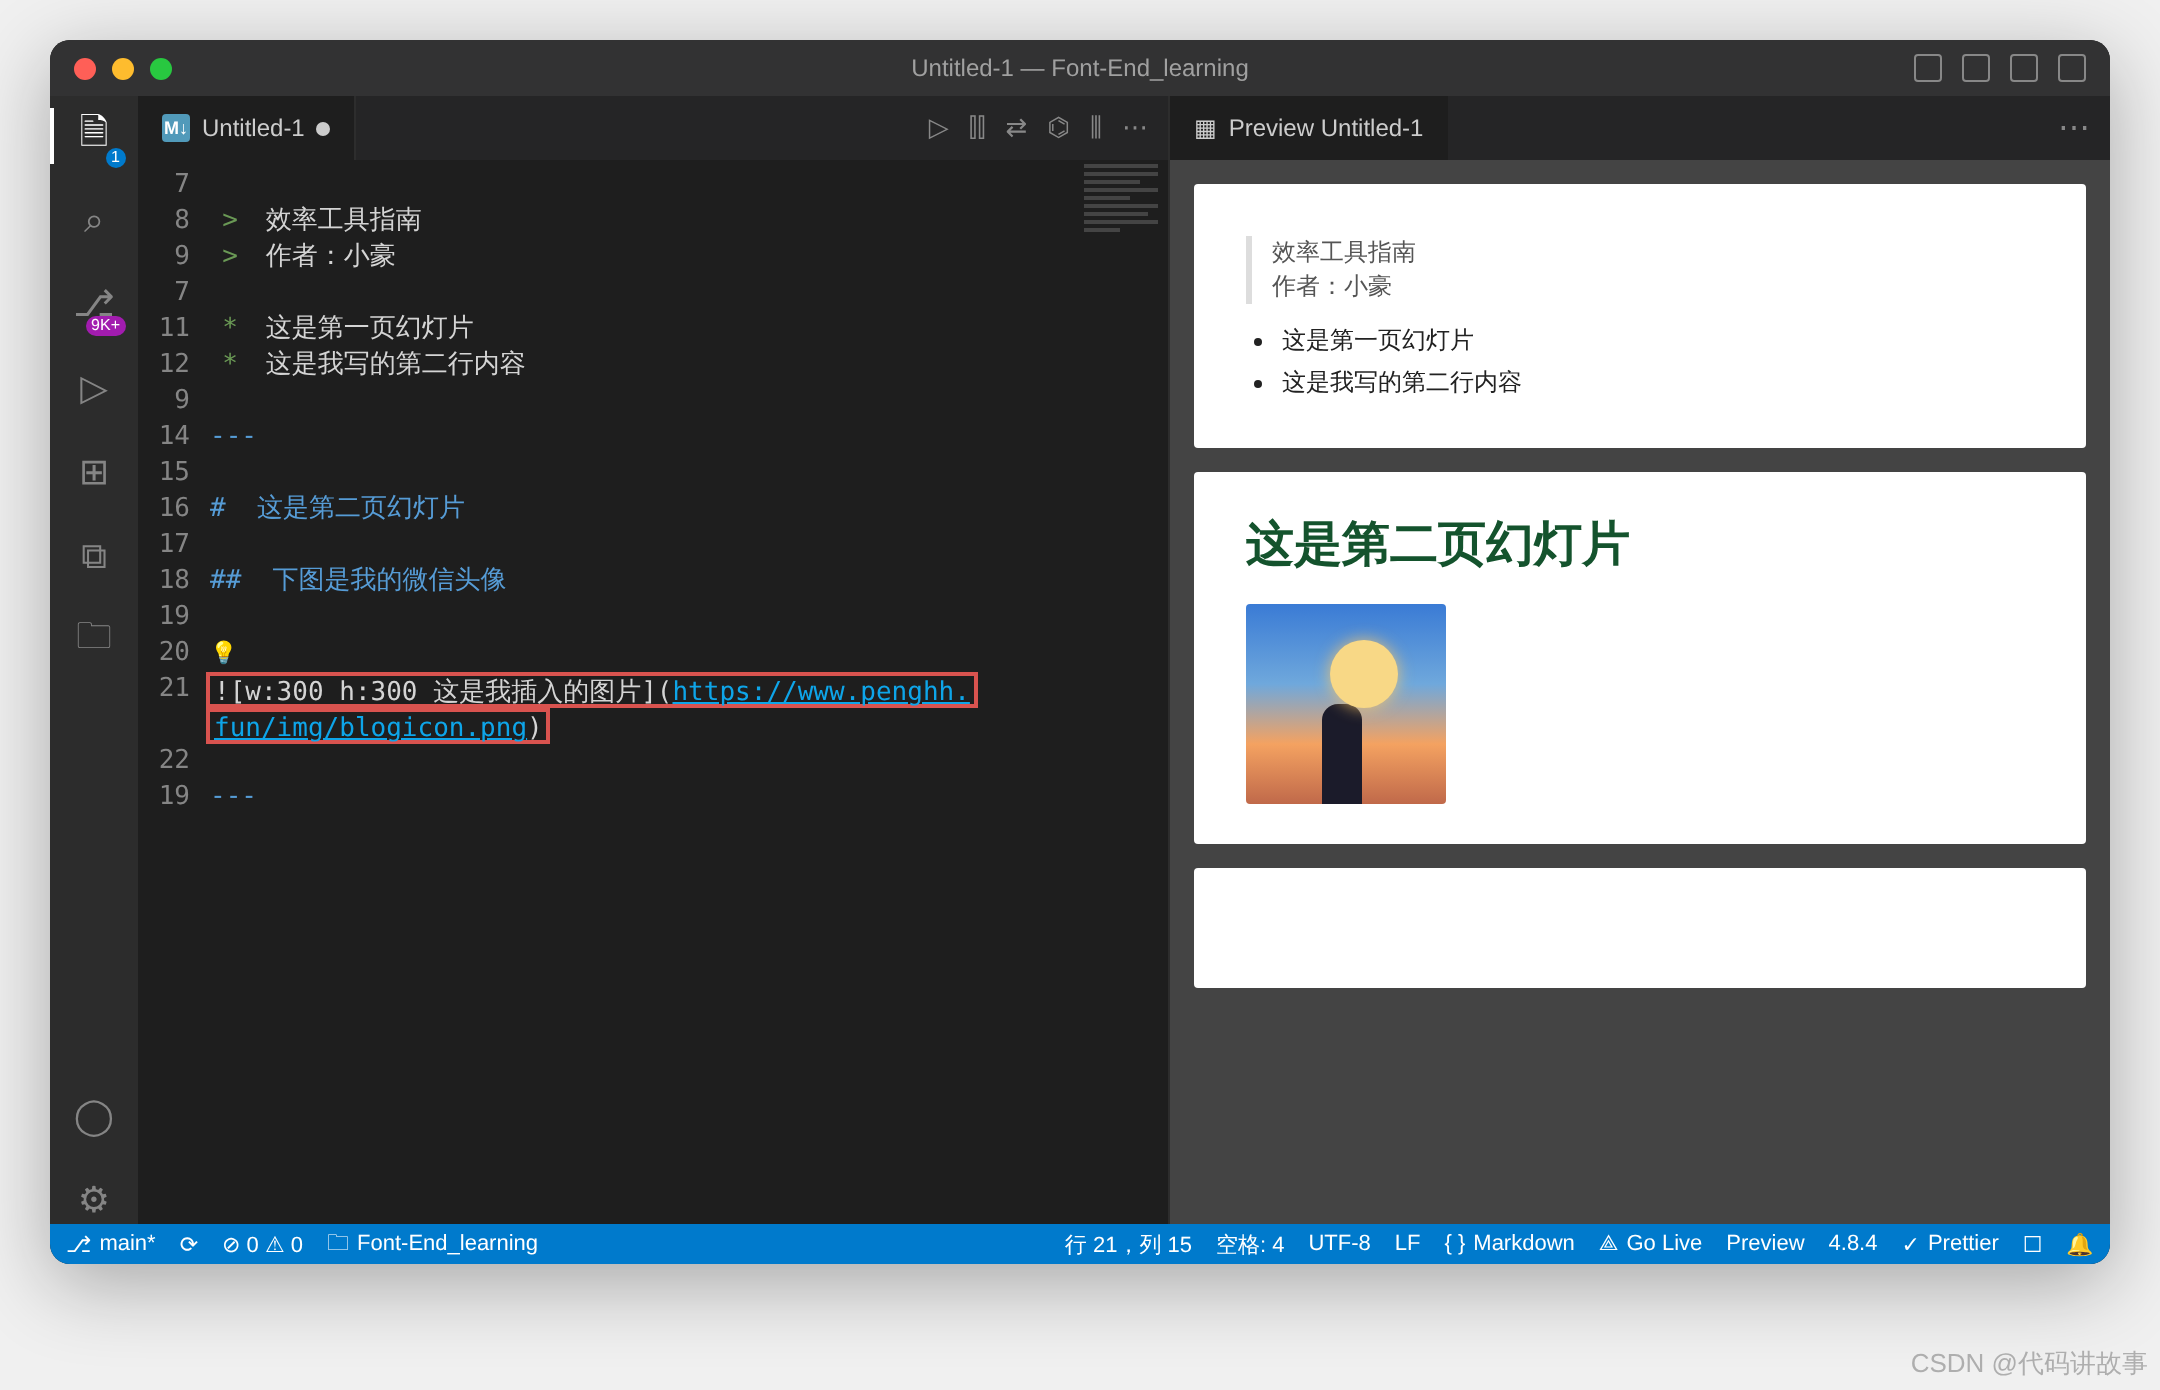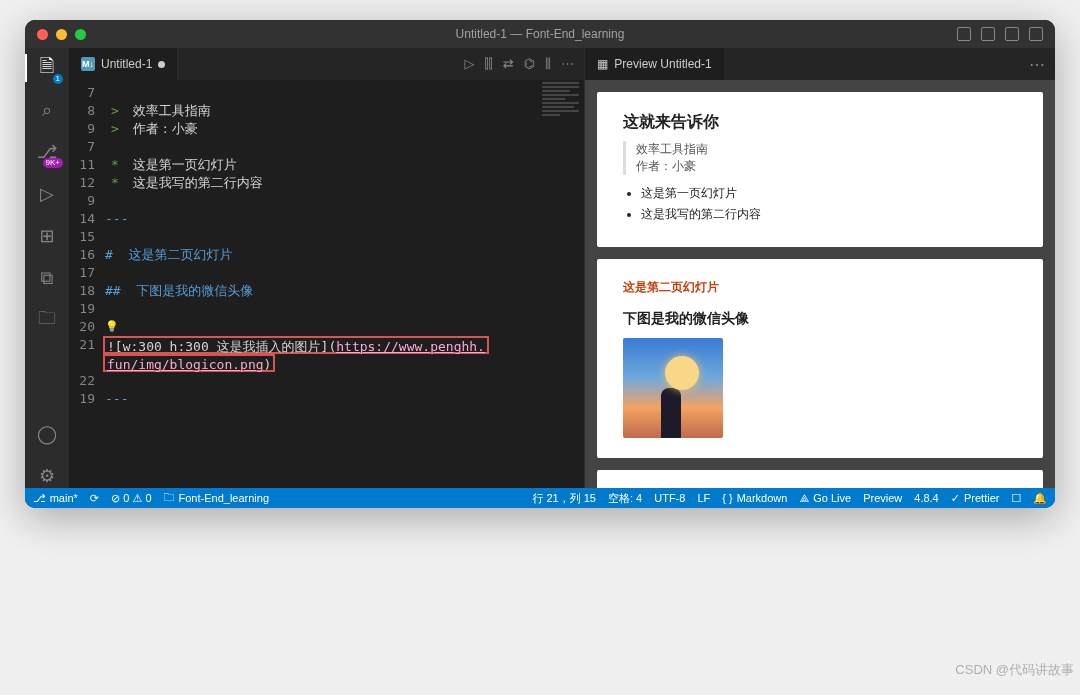--- a/index.html
+++ b/index.html
@@ -1,17 +1,17 @@
 <!DOCTYPE html>
 <html><head>
 <meta charset="utf-8">
 <style>
   * { box-sizing: border-box; margin: 0; padding: 0; }
   html, body { width: 1080px; height: 695px; background: #f0f0f0; font-family: -apple-system, "Helvetica Neue", Arial, sans-serif; overflow: hidden; }
-  .window { position: absolute; top: 20px; left: 25px; width: 1030px; height: 488px; background: #1e1e1e; border-radius: 10px; overflow: hidden; box-shadow: 0 10px 40px rgba(0,0,0,.3); }
+  .window { position: absolute; top: 20px; left: 25px; width: 1030px; height: 612px; background: #1e1e1e; border-radius: 10px; overflow: hidden; box-shadow: 0 10px 40px rgba(0,0,0,.3); }
   .titlebar { height: 28px; background: #323233; display: flex; align-items: center; padding: 0 12px; position: relative; }
   .traffic { display: flex; gap: 8px; }
   .dot { width: 11px; height: 11px; border-radius: 50%; }
   .dot.r { background: #ff5f57; } .dot.y { background: #febc2e; } .dot.g { background: #28c840; }
   .titlebar-title { position: absolute; left: 0; right: 0; text-align: center; color: #a0a0a0; font-size: 12px; }
   .titlebar-right { margin-left: auto; display: flex; gap: 10px; color: #888; font-size: 12px; }
   .tbicon { width: 14px; height: 14px; border: 1px solid #888; border-radius: 2px; }
   .body { display: flex; height: calc(100% - 28px - 20px); }
   .activity { width: 44px; background: #2c2c2c; display: flex; flex-direction: column; align-items: center; padding-top: 8px; gap: 18px; }
   .actico { width: 24px; height: 24px; color: #858585; display:flex;align-items:center;justify-content:center; font-size:18px; position:relative;}
@@ -27,44 +27,44 @@
   .tab .unsaved { width:7px;height:7px;background:#ccc;border-radius:50%; }
   .tabactions { margin-left:auto; display:flex; gap:10px; padding-right:10px; color:#888; font-size:13px;}
   .tabactions span{cursor:default;}
   .editor { flex:1; display:flex; position:relative; font-family: Menlo,Consolas,monospace; font-size:13px; }
   .gutter { width:36px; text-align:right; color:#858585; padding-right:10px; line-height:18px; padding-top:4px; user-select:none;}
   .gutter div{height:18px;}
   .code { flex:1; color:#d4d4d4; line-height:18px; padding-top:4px; white-space:pre; }
   .code .row{height:18px; display:flex;}
   .pfx{color:#6a9955; display:inline-block; width:20px; text-align:center;}
   .blue{color:#569cd6;}
-  .link{color:#f9a8d4; text-decoration:underline;}
+  .link{color:#0ea5e9; text-decoration:underline;}
   .bulb{color:#ffcc00;font-size:11px;}
   .redbox{border:2px solid #d9534f; padding:0 2px; margin-left:-2px;}
   .minimap{ width:46px; background:#1e1e1e; opacity:.7;}
   .minimap .mm{width:80%;height:2px;background:#555;margin:2px 4px;}
   .splitter{width:1px;background:#2d2d2d;}
   .preview{ flex:0 0 470px; display:flex; flex-direction:column; background:#1e1e1e;}
   .ptabs{height:32px;background:#252526;display:flex;align-items:center;}
   .ptab{height:32px;color:#ccc;font-size:12px;padding:0 12px;display:flex;align-items:center;gap:6px;background:#1e1e1e;}
   .pbody{flex:1;background:#444; overflow:hidden; padding:12px;}
   .slide{background:#fff;border-radius:2px;margin-bottom:12px;padding:20px 26px;font-family:-apple-system,sans-serif;color:#222;}
   .slide h2{font-size:16px;margin-bottom:8px;}
   .slide .meta{font-size:12px;color:#555;border-left:3px solid #ddd;padding-left:10px;margin:6px 0 10px;}
   .slide ul{font-size:12px;padding-left:18px;}
   .slide ul li{margin-bottom:4px;}
-  .slide2 h1{color:#c2410c;font-size:12px;margin-bottom:14px;}
+  .slide2 h1{color:#14532d;font-size:24px;margin-bottom:14px;}
   .slide2 h3{font-size:14px;margin-bottom:10px;}
   .imgph{width:100px;height:100px;background:linear-gradient(180deg,#3a7bd5 0%,#6fa8dc 40%,#f4a261 70%,#c0694a 100%);border-radius:2px;position:relative;overflow:hidden;}
   .imgph::after{content:"";position:absolute;left:42%;top:18%;width:34px;height:34px;background:#f8d886;border-radius:50%;box-shadow:0 0 8px rgba(255,200,100,.8);}
   .imgph::before{content:"";position:absolute;left:38%;bottom:0;width:20px;height:50px;background:#1b1b2a;border-radius:8px 8px 0 0;}
   .statusbar{ position:absolute; bottom:0; left:0; right:0; height:20px; background:#007acc; color:#fff; font-size:11px; display:flex; align-items:center; padding:0 8px; gap:12px;}
   .statusbar .sb-right{margin-left:auto;display:flex;gap:12px;justify-content:flex-end;}
   .sbitem{display:flex;align-items:center;gap:4px;}
-  .watermark{position:absolute;bottom:16px;right:6px;color:#999;font-size:13px;font-family:sans-serif;opacity:.75;}
+  .watermark{position:absolute;bottom:4px;right:6px;color:#999;font-size:13px;font-family:sans-serif;opacity:.75;}
 </style>
 </head>
 <body>
 
 <div class="window">
   <div class="titlebar">
     <div class="traffic">
       <div class="dot r"></div>
       <div class="dot y"></div>
       <div class="dot g"></div>
@@ -152,33 +152,31 @@
     <div class="preview">
       <div class="ptabs">
         <div class="ptab">
           <span>▦</span>
           <span>Preview Untitled-1</span>
         </div>
         <div style="margin-left:auto;padding-right:10px;color:#888;">⋯</div>
       </div>
       <div class="pbody">
         <div class="slide">
-          <h2>这就来告诉你</h2>
           <div class="meta">
             <div>效率工具指南</div>
             <div>作者：小豪</div>
           </div>
           <ul>
             <li>这是第一页幻灯片</li>
             <li>这是我写的第二行内容</li>
           </ul>
         </div>
         <div class="slide slide2">
           <h1>这是第二页幻灯片</h1>
-          <h3>下图是我的微信头像</h3>
           <div class="imgph"></div>
         </div>
         <div class="slide" style="height:60px"></div>
       </div>
     </div>
   </div>
 
   <div class="statusbar">
     <span class="sbitem">⎇ <span>main*</span></span>
     <span class="sbitem">⟳</span>

